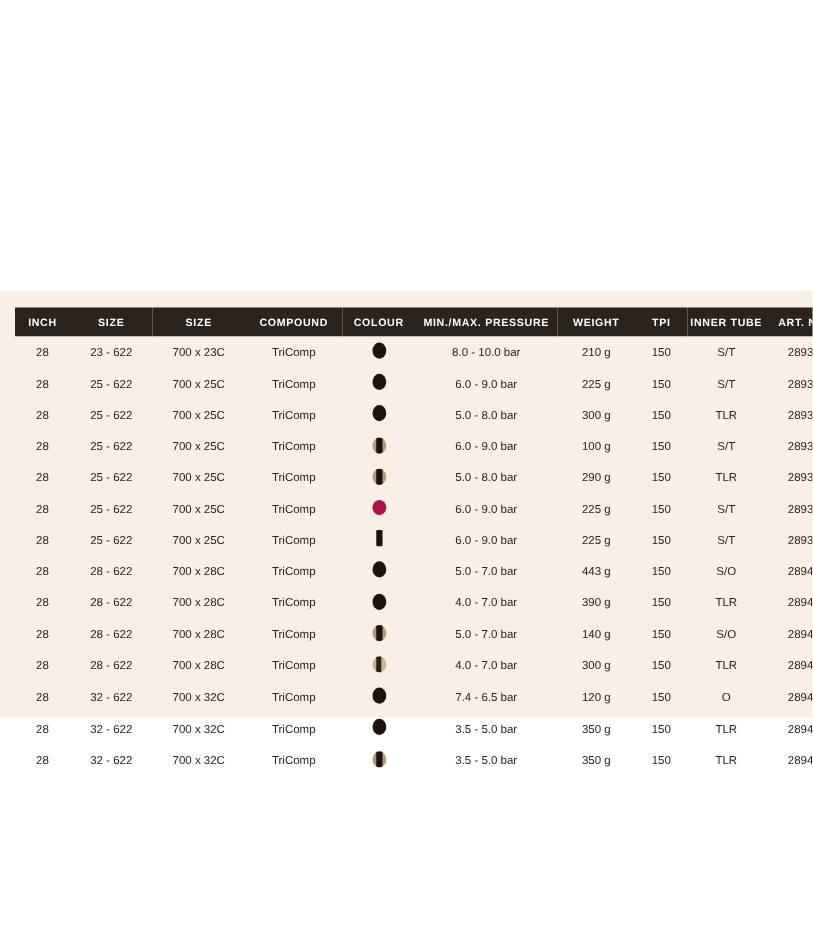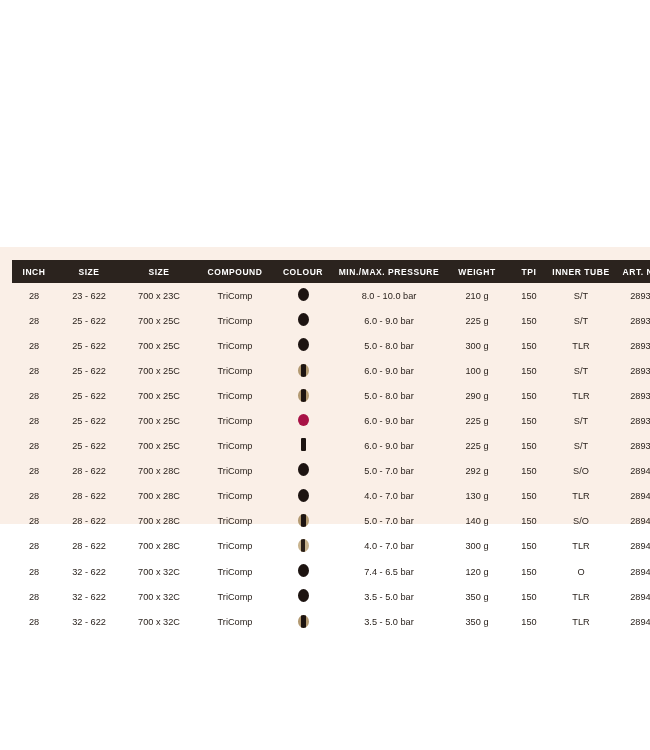--- a/index.html
+++ b/index.html
@@ -15,23 +15,23 @@
   }
   .page {
     position: relative;
     width: 650px;
     height: 750px;
     background: #ffffff;
   }
   .spec-panel {
     position: absolute;
     left: 0;
-    top: 247px;
+    top: 233px;
     width: 650px;
-    height: 277px;
+    height: 341px;
     background: #faefe7;
   }
   table.spec-table {
     position: absolute;
     left: 12px;
     top: 13px;
     width: 626px;
     border-collapse: collapse;
     table-layout: fixed;
   }
@@ -240,33 +240,33 @@
             <td>S/T</td>
             <td>28939</td>
           </tr>
           <tr>
             <td>28</td>
             <td>28 - 622</td>
             <td>700 x 28C</td>
             <td>TriComp</td>
             <td><span class="swatch-wrap"><span class="swatch s-black"></span></span></td>
             <td>5.0 - 7.0 bar</td>
-            <td>292 g</td>
+            <td>443 g</td>
             <td>150</td>
             <td>S/O</td>
             <td>28940</td>
           </tr>
           <tr>
             <td>28</td>
             <td>28 - 622</td>
             <td>700 x 28C</td>
             <td>TriComp</td>
             <td><span class="swatch-wrap"><span class="swatch s-black"></span></span></td>
             <td>4.0 - 7.0 bar</td>
-            <td>130 g</td>
+            <td>390 g</td>
             <td>150</td>
             <td>TLR</td>
             <td>28941</td>
           </tr>
           <tr>
             <td>28</td>
             <td>28 - 622</td>
             <td>700 x 28C</td>
             <td>TriComp</td>
             <td><span class="swatch-wrap"><span class="swatch s-gum"></span></span></td>

